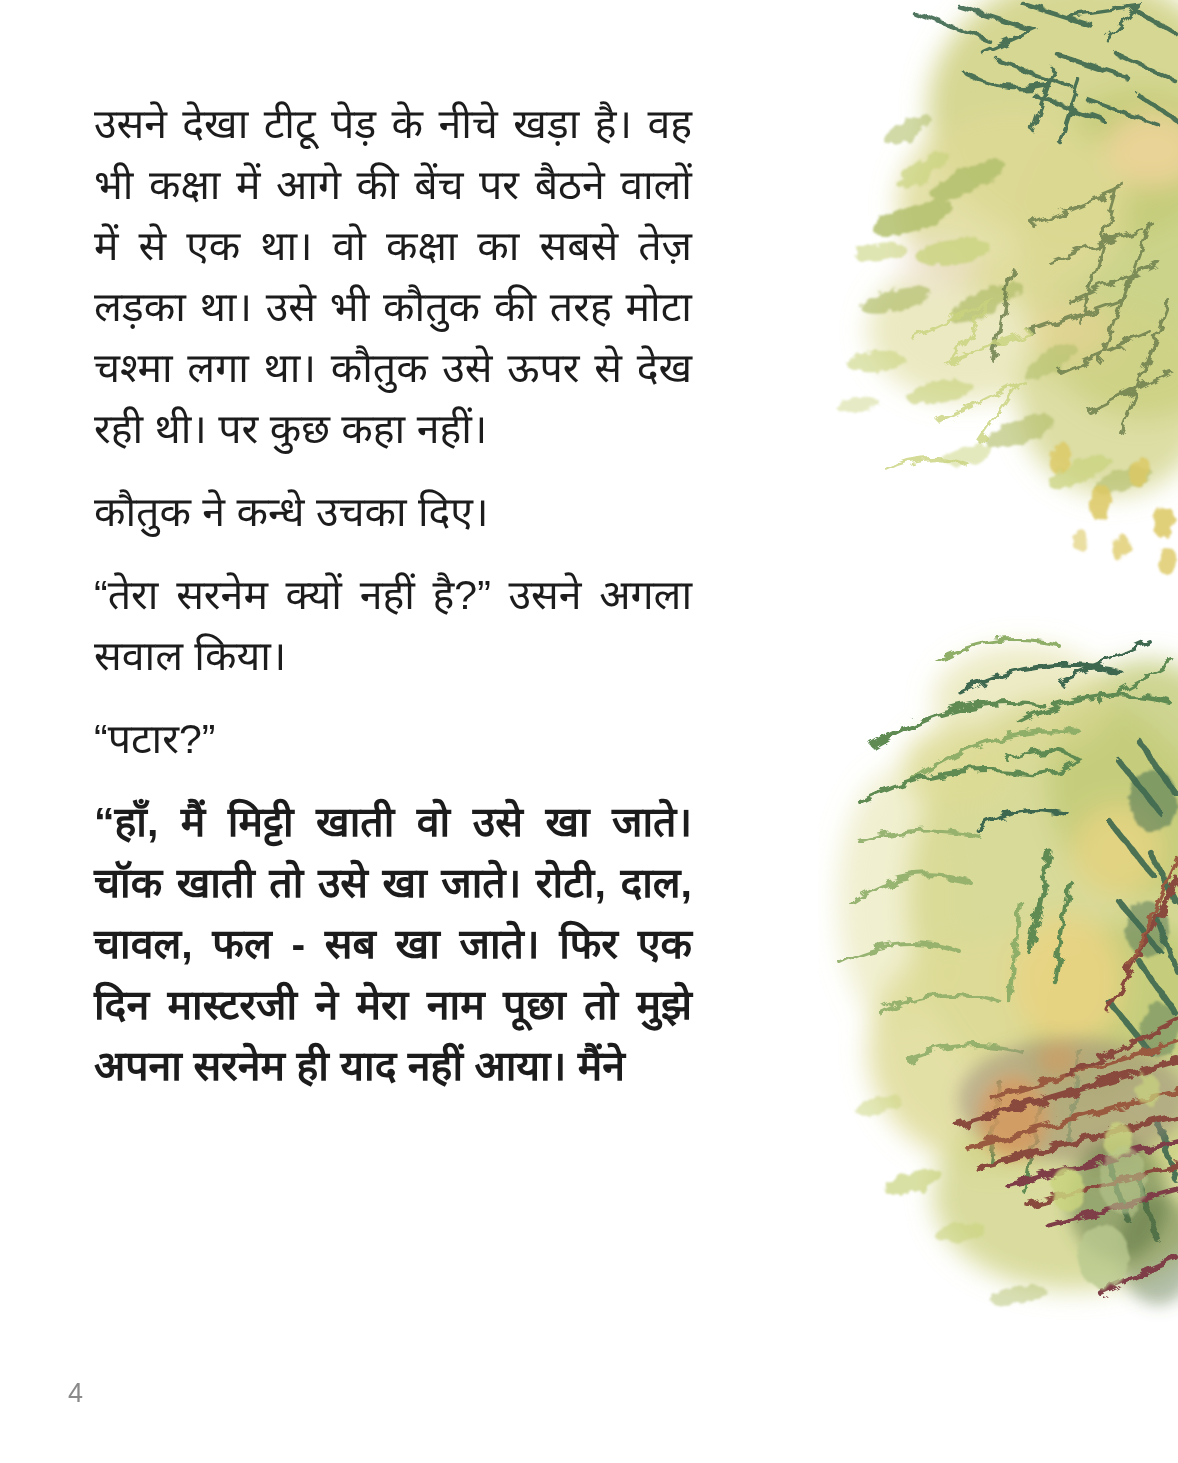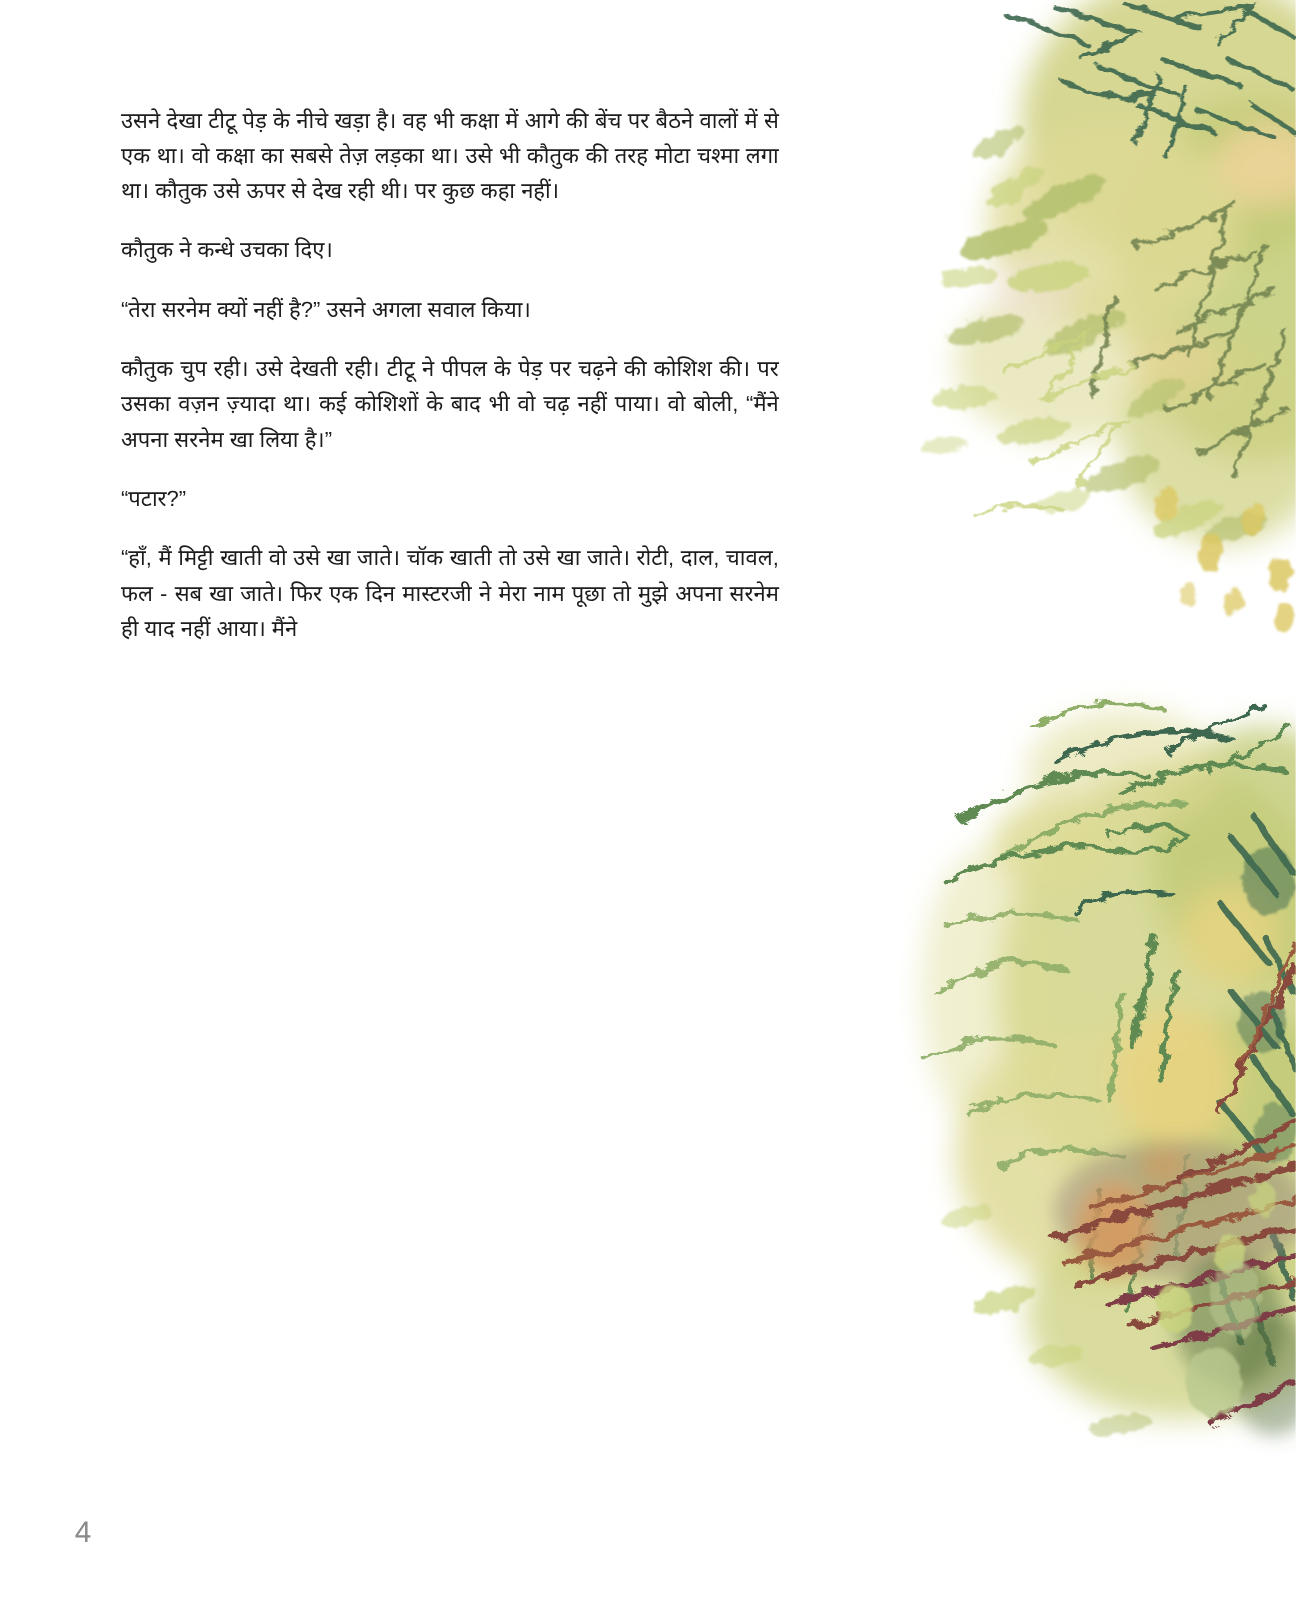--- a/index.html
+++ b/index.html
@@ -7,31 +7,31 @@
   html, body { width: 1178px; height: 1463px; }
   body {
     position: relative;
     background: var(--page-bg, #ffffff);
     font-family: "Liberation Sans", sans-serif;
     overflow: hidden;
   }
   .page { position: absolute; inset: 0; }
   .story {
     position: absolute;
-    left: 110px;
+    left: 94px;
     top: 94px;
     width: 598px;
     color: var(--text-color, #1c1c1c);
-    font-size: 20px;
-    line-height: 32px;
+    font-size: 41px;
+    line-height: 61px;
     text-align: justify;
     text-justify: inter-word;
   }
   .story p { margin: 0 0 22px 0; }
-  .story p:last-child { margin-bottom: 12px; }
+  .story p:last-child { margin-bottom: 12px; font-weight: bold; }
   .page-number {
     position: absolute;
     left: 68px;
     top: 1378px;
     font-size: 27px;
     color: var(--page-number-color, #8a8a8a);
   }
   .illustration {
     position: absolute;
     top: 0;
@@ -42,21 +42,20 @@
 </style>
 </head>
 <body>
 
 <div class="page">
 
   <article class="story" lang="hi">
     <p>उसने देखा टीटू पेड़ के नीचे खड़ा है। वह भी कक्षा में आगे की बेंच पर बैठने वालों में से एक था। वो कक्षा का सबसे तेज़ लड़का था। उसे भी कौतुक की तरह मोटा चश्मा लगा था। कौतुक उसे ऊपर से देख रही थी। पर कुछ कहा नहीं।</p>
     <p>कौतुक ने कन्धे उचका दिए।</p>
     <p>“तेरा सरनेम क्यों नहीं है?” उसने अगला सवाल किया।</p>
-    <p>कौतुक चुप रही। उसे देखती रही। टीटू ने पीपल के पेड़ पर चढ़ने की कोशिश की। पर उसका वज़न ज़्यादा था। कई कोशिशों के बाद भी वो चढ़ नहीं पाया। वो बोली, “मैंने अपना सरनेम खा लिया है।”</p>
     <p>“पटार?”</p>
     <p>“हाँ, मैं मिट्टी खाती वो उसे खा जाते। चॉक खाती तो उसे खा जाते। रोटी, दाल, चावल, फल - सब खा जाते। फिर एक दिन मास्टरजी ने मेरा नाम पूछा तो मुझे अपना सरनेम ही याद नहीं आया। मैंने</p>
   </article>
 
   <div class="page-number">4</div>
 
   <svg class="illustration" viewBox="0 0 360 1463" xmlns="http://www.w3.org/2000/svg" aria-hidden="true">
     <defs>
       <filter id="softwash" x="-40%" y="-40%" width="180%" height="180%">
         <feGaussianBlur stdDeviation="13"></feGaussianBlur>

